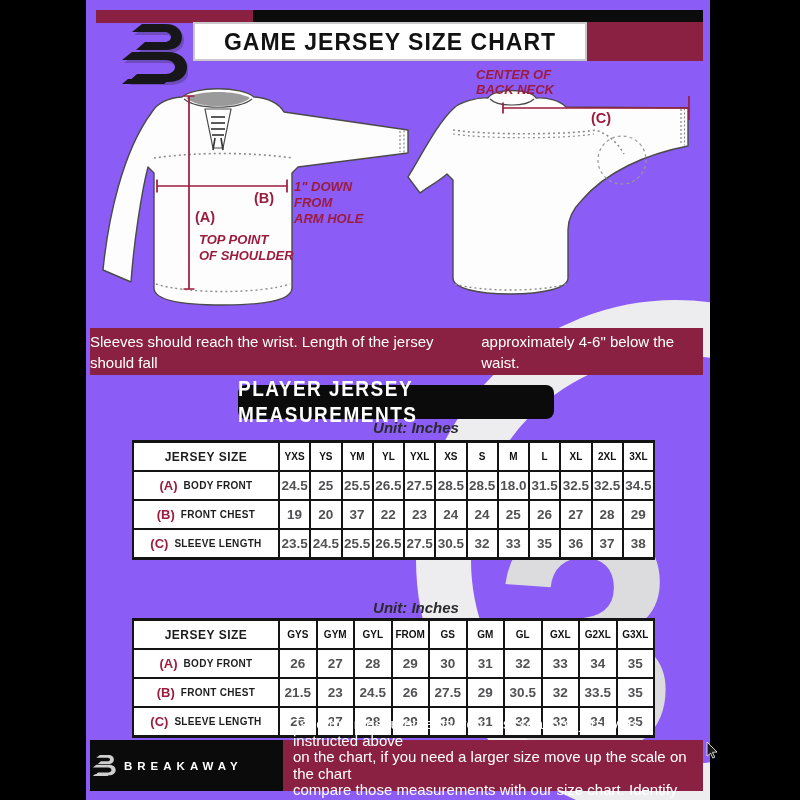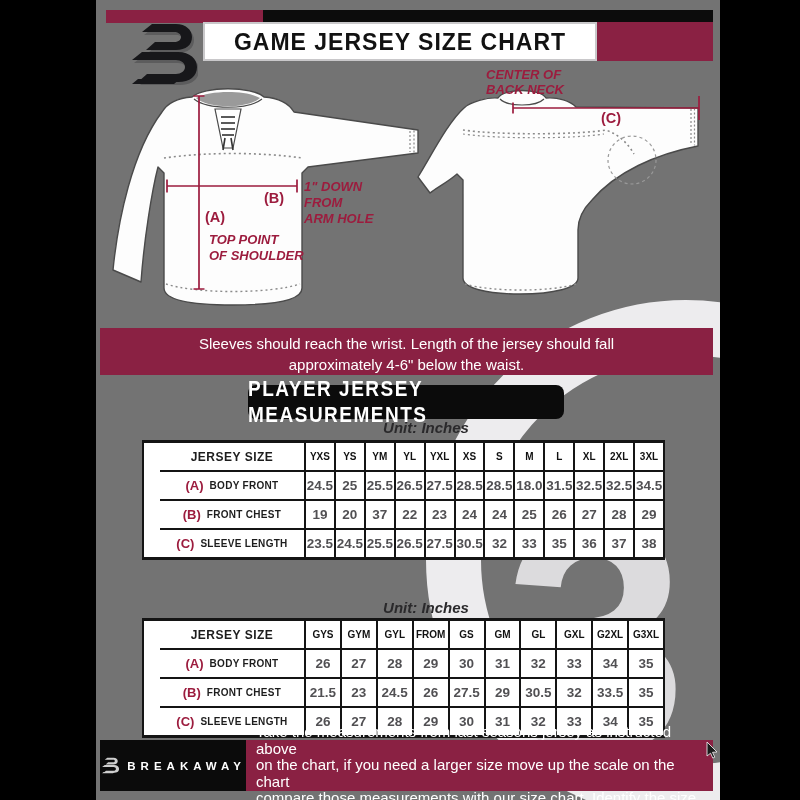--- a/index.html
+++ b/index.html
@@ -1,18 +1,18 @@
 <!DOCTYPE html>
 <html><head>
 <meta charset="utf-8">
 <style>
   html,body{margin:0;padding:0;background:#000;}
   *{box-sizing:border-box;font-family:"Liberation Sans",sans-serif;}
   .canvas{position:relative;width:800px;height:800px;background:#000;overflow:hidden;margin:0 auto;}
-  .page{position:absolute;left:96px;top:0;width:624px;height:800px;background:#737373;overflow:hidden;}
+  .page{position:absolute;left:86px;top:0;width:624px;height:800px;background:#8b5cf6;overflow:hidden;}
 
   
   .wm3{position:absolute;left:408px;top:488px;font-size:330px;line-height:300px;font-weight:700;
        color:#dcdbdd;z-index:0;user-select:none;}
   .wmring{position:absolute;left:330px;top:300px;width:520px;height:520px;border-radius:50%;
        border:55px solid #edecee;z-index:0;}
 
   .z{position:absolute;z-index:2;}
 
   
@@ -25,45 +25,45 @@
   .maroonblock{left:501px;top:22px;width:116px;height:39px;background:#8a2143;}
   .logo{left:28px;top:22px;width:74px;height:64px;}
 
   
   .diag{left:0;top:60px;width:624px;height:264px;}
   .ann{font-style:italic;font-weight:700;font-size:13px;fill:#9c1c3e;}
   .annkey{font-weight:800;font-size:14.5px;fill:#9c1c3e;}
 
   
   .notice{left:4px;top:328px;width:613px;height:47px;background:#8a2143;color:#fff;
-          display:flex;flex-direction:column;align-items:center;justify-content:flex-end;
+          display:flex;flex-direction:row;align-items:center;justify-content:flex-end;
           font-size:15px;line-height:21px;font-weight:500;}
 
   
   .secbanner{height:34px;background:#0b0b0b;border-radius:8px;display:flex;align-items:center;justify-content:flex-start;}
   .secbanner span{color:#fff;font-size:19px;font-weight:800;letter-spacing:1.5px;transform:scaleY(1.18);}
   .unit{width:660px;text-align:center;font-size:15px;font-weight:700;font-style:italic;color:#2a292b;}
 
   
   .mtable{left:46px;width:523px;display:grid;background:#fff;
           border-top:3px solid #141414;border-bottom:3px solid #141414;
-          border-left:2px solid #141414;border-right:2px solid #141414;padding-left:16px;}
+          border-left:2px solid #141414;border-right:2px solid #141414;}
   .cell{display:flex;align-items:center;justify-content:center;background:#fff;
         border-left:2px solid #141414;border-top:2px solid #141414;height:29px;}
   .cell.c0{border-left:none;}
   .cell.r0{border-top:none;height:27px;}
   .th{font-size:10px;font-weight:700;color:#111;}
   .sizehdr{font-size:12px;font-weight:700;letter-spacing:.5px;color:#1c1c1c;}
   .rowkey{color:#9c1c3e;font-weight:800;font-size:13px;margin-right:6px;}
   .rowlabel{font-size:10px;font-weight:700;letter-spacing:.3px;color:#1d1d1d;}
   .tval{font-size:13.5px;font-weight:600;color:#515053;}
 
   
   .footer{left:4px;top:740px;width:613px;height:51px;display:flex;}
-  .fblack{width:146px;background:#0b0b0b;display:flex;align-items:center;justify-content:center;gap:8px;}
+  .fblack{width:193px;background:#0b0b0b;display:flex;align-items:center;gap:8px;}
   .fbrand{color:#fff;font-size:11.5px;font-weight:700;letter-spacing:5px;}
   .fmaroon{flex:1;background:#8a2143;color:#fff;font-size:15px;line-height:16.5px;font-weight:500;
            display:flex;flex-direction:column;justify-content:center;padding:0 10px;}
 
   .cursor{position:absolute;left:706px;top:741px;z-index:5;}
 </style>
 </head>
 <body>
 
 <div class="canvas">

